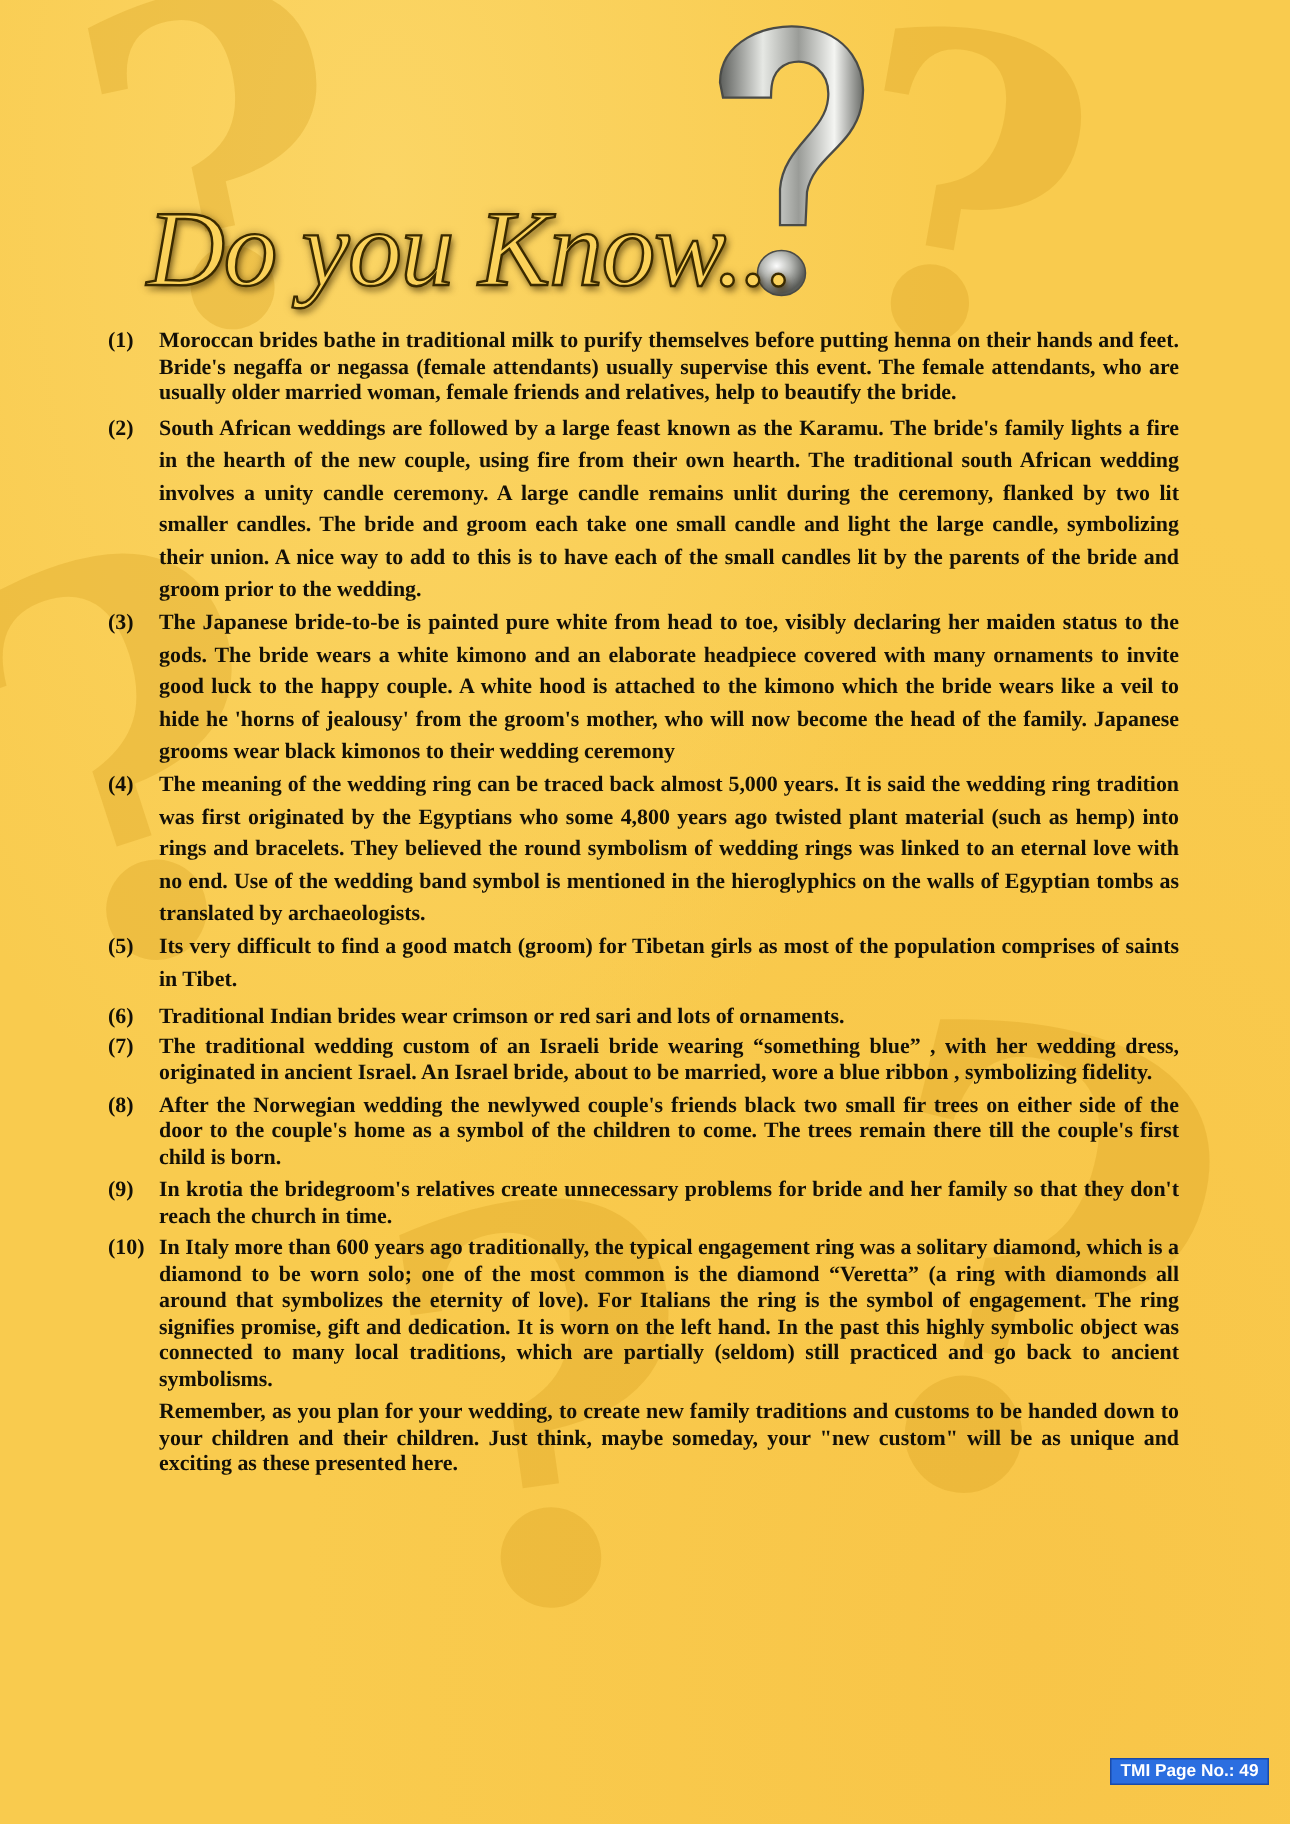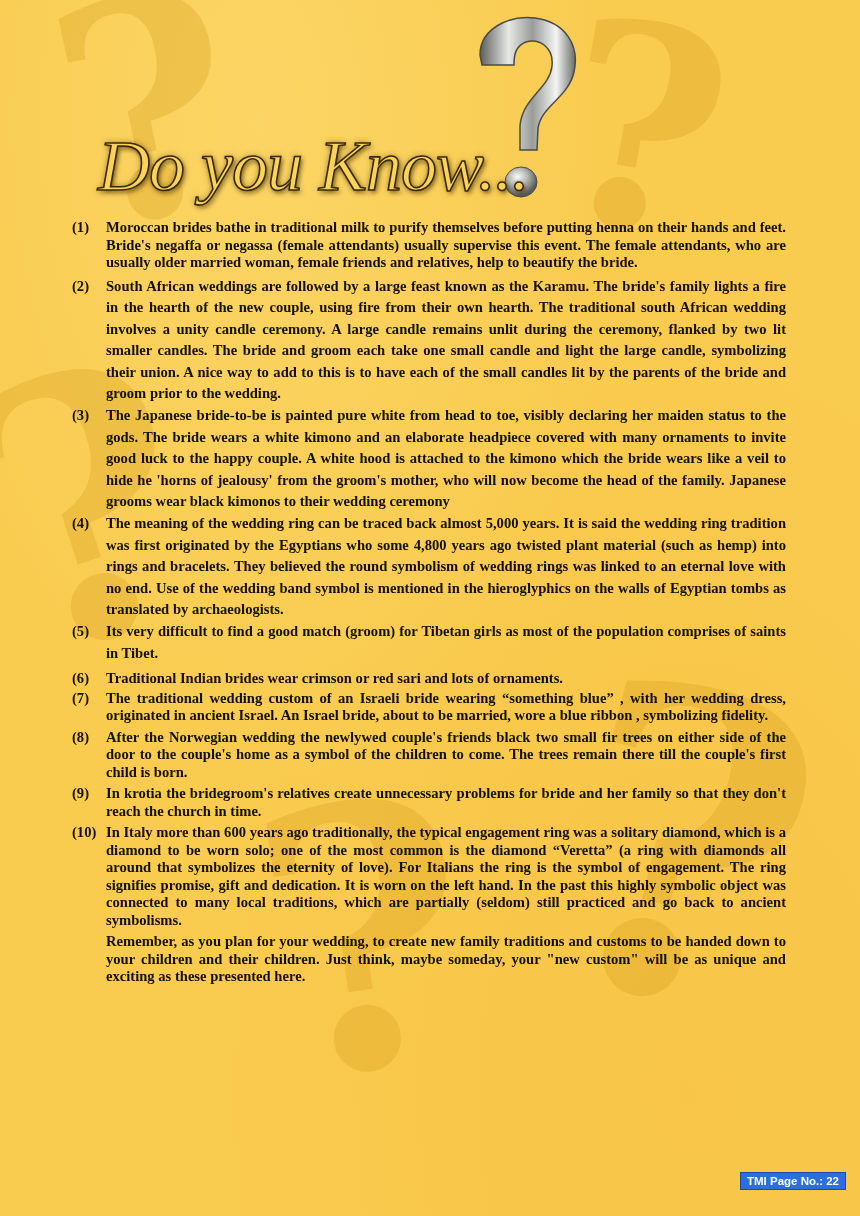--- a/index.html
+++ b/index.html
@@ -128,13 +128,13 @@
     <span class="txt">In krotia the bridegroom's relatives create unnecessary problems for bride and her family so that they don't reach the church in time.</span>
   </div>
   <div class="hang lh-norm mb">
     <span class="num-inline">(10)</span><span>In Italy more than 600 years ago traditionally, the typical engagement ring was a solitary diamond, which is a diamond to be worn solo; one of the most common is the diamond “Veretta” (a ring with diamonds all around that symbolizes the eternity of love). For Italians the ring is the symbol of engagement. The ring signifies promise, gift and dedication. It is worn on the left hand. In the past this highly symbolic object was connected to many local traditions, which are partially (seldom) still practiced and go back to ancient symbolisms.</span>
   </div>
   <div class="lh-norm" style="padding-left:34px;font-family:Liberation Serif, serif;">
     <span>Remember, as you plan for your wedding, to create new family traditions and customs to be handed down to your children and their children.  Just think, maybe someday, your "new custom" will be as unique and exciting as these presented here.</span>
   </div>
 </div>
 
-<div class="footer-tag">TMI Page No.: 22</div>
+<div class="footer-tag">TMI Page No.: 49</div>
 
 </body></html>

